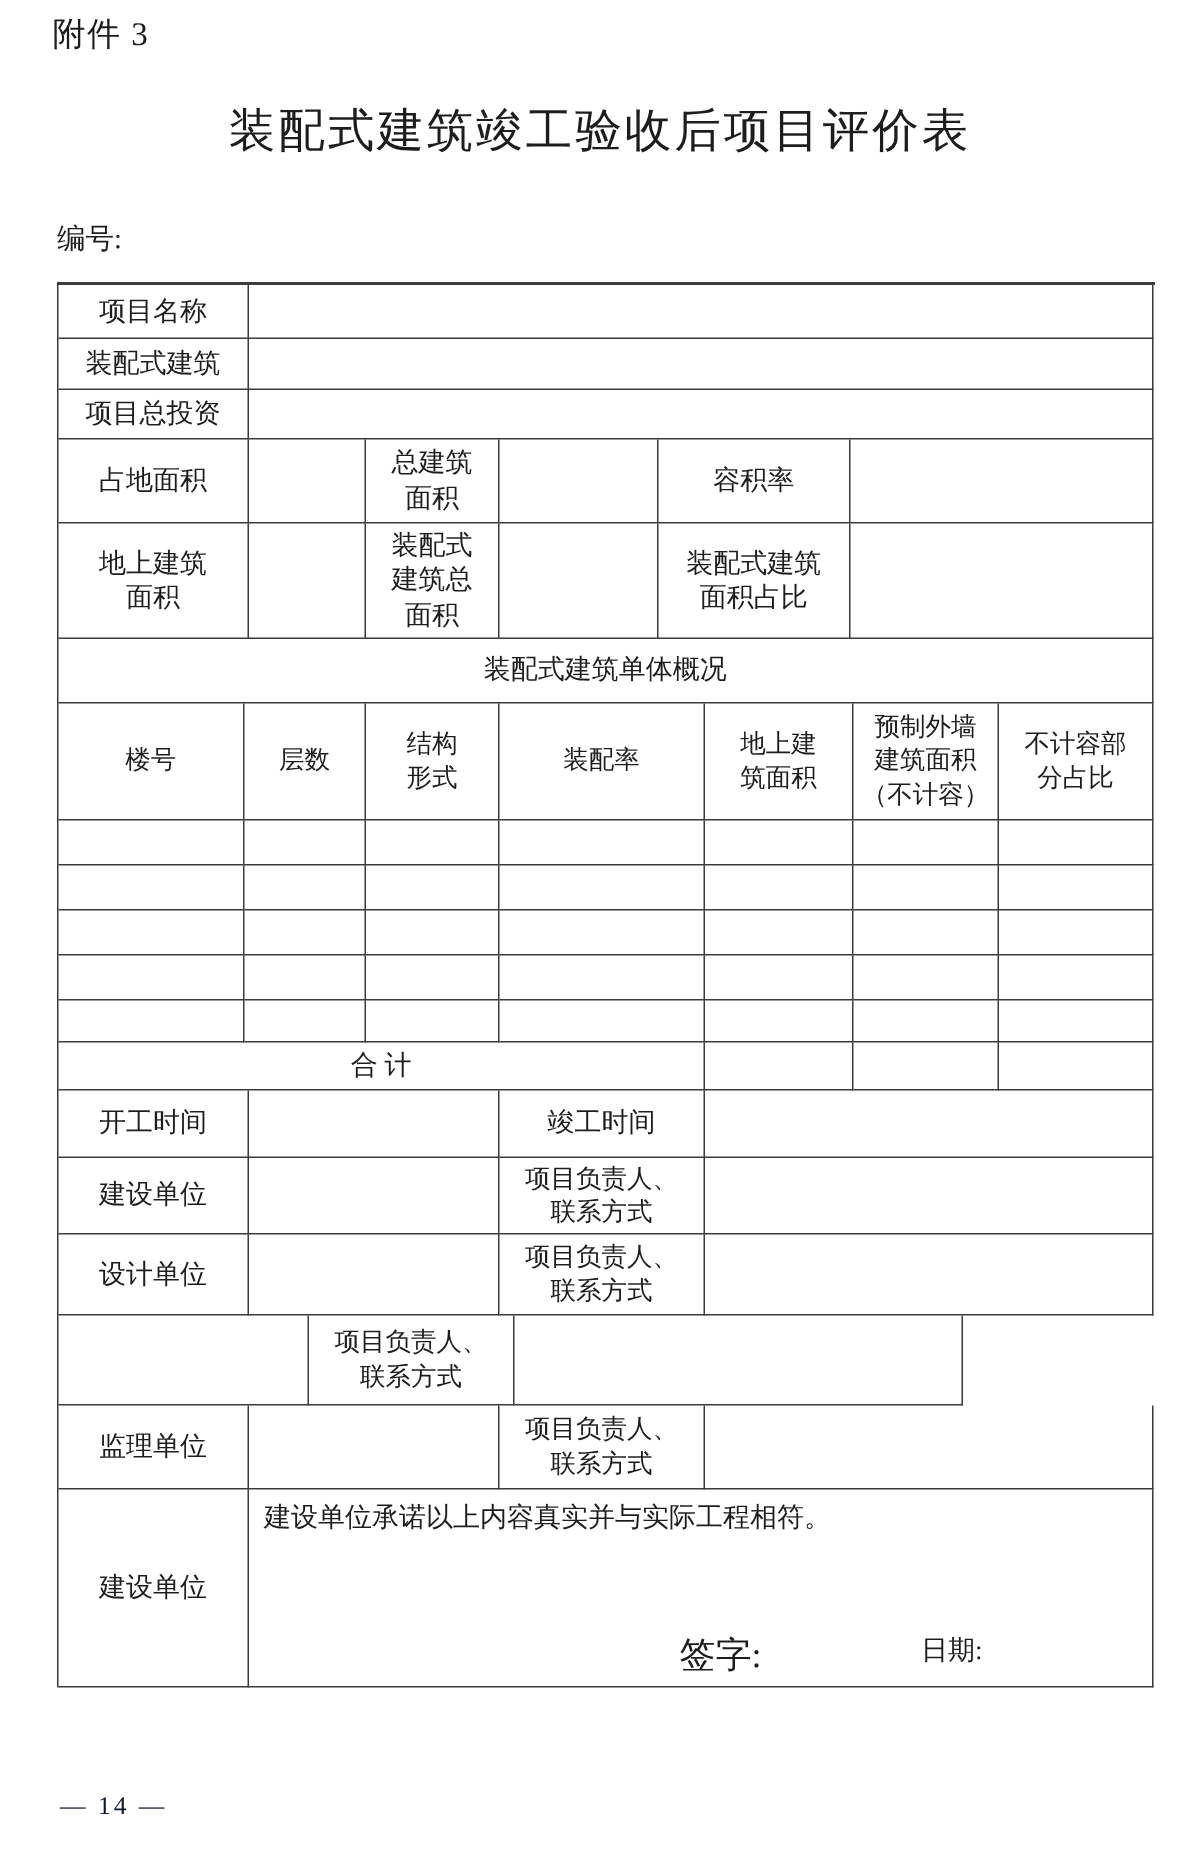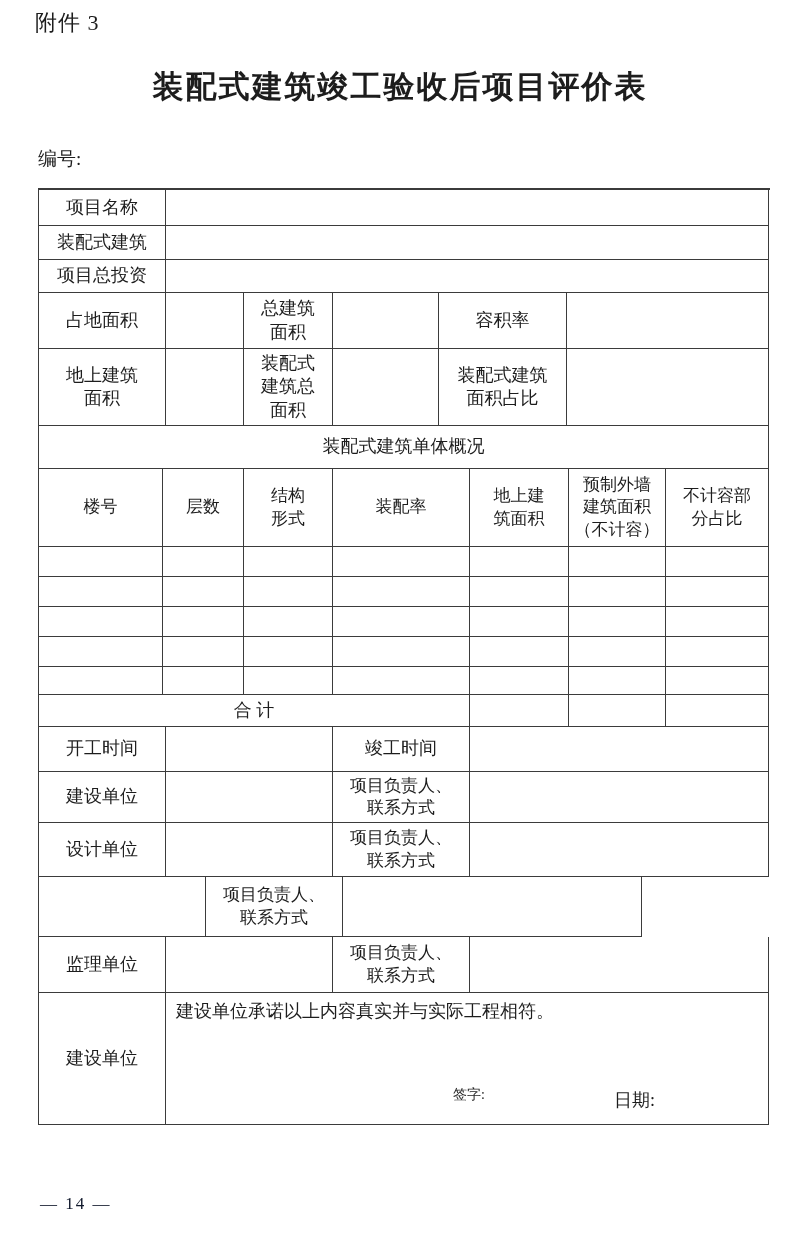--- a/index.html
+++ b/index.html
@@ -8,21 +8,21 @@
     background:#ffffff;color:#1d1d1d;
     font-family:"Liberation Serif","DejaVu Serif",serif;
     overflow:hidden;
   }
   .attachment{
     position:absolute;left:35px;top:8px;
     font-size:22px;letter-spacing:1px;
   }
   .doc-title{
     position:absolute;left:0;top:66px;width:800px;
-    text-align:center;font-size:31px;font-weight:bold;
+    text-align:center;font-size:31px;font-weight:normal;
     letter-spacing:2px;margin:0;
   }
   .number-label{
     position:absolute;left:38px;top:146px;
     font-size:19px;
   }
   .form-table{
     position:absolute;left:38px;top:188px;width:732px;
     border-top:2px solid #3b3b3b;border-left:1px solid #3b3b3b;
     box-sizing:border-box;background:#fff;
@@ -32,21 +32,21 @@
     box-sizing:border-box;
     border-right:1px solid #3b3b3b;border-bottom:1px solid #3b3b3b;
     display:flex;align-items:center;justify-content:center;
     text-align:center;font-size:18px;line-height:1.3;
     white-space:pre-line;overflow:hidden;
   }
   .t-cell.small{font-size:17px;}
   .commit-cell{position:relative;display:block;text-align:left;}
   .commit-statement{position:absolute;left:10px;top:7px;font-size:18px;}
   .commit-seal{position:absolute;left:0;top:58px;width:100%;text-align:center;font-size:18px;}
-  .commit-sign{position:absolute;left:287px;bottom:20px;font-size:14px;}
+  .commit-sign{position:absolute;left:287px;bottom:4px;font-size:24px;}
   .commit-date{position:absolute;left:448px;bottom:12px;font-size:18px;}
   .page-number{
     position:absolute;left:40px;top:1194px;
     font-size:17px;letter-spacing:2px;color:#0f172a;
   }
 </style>
 </head>
 <body>
 
 <div class="attachment">附件 3</div>

